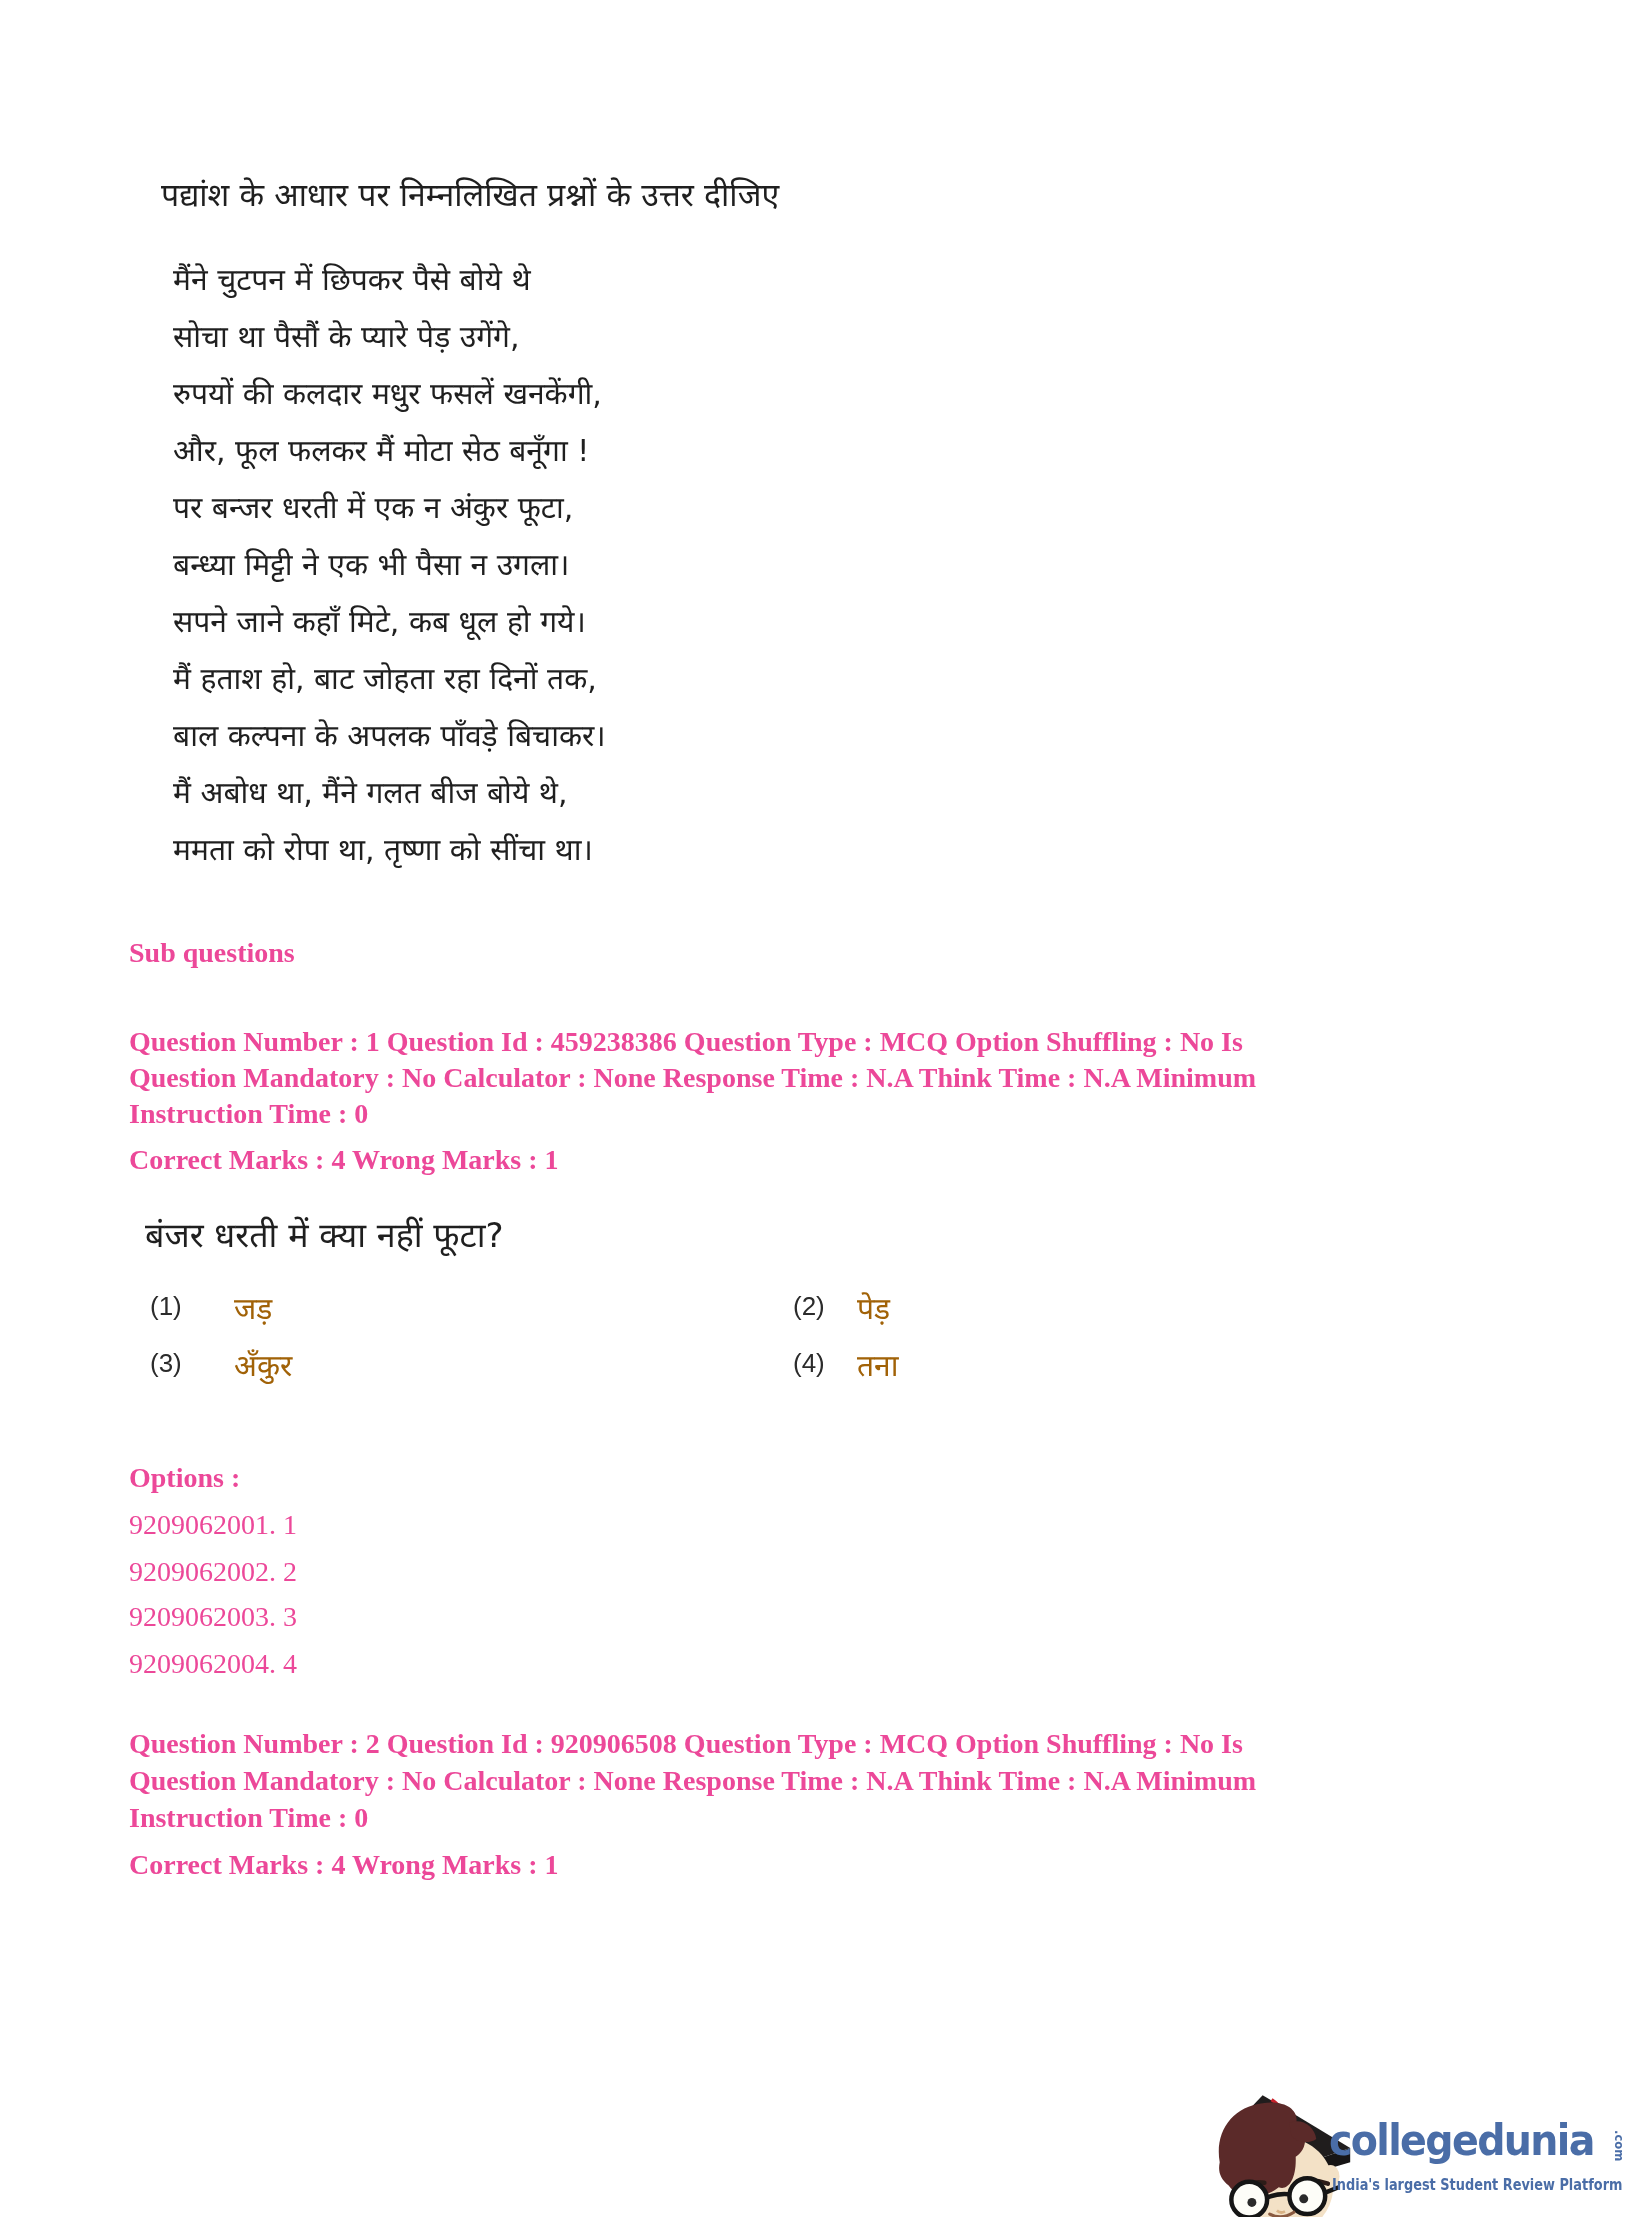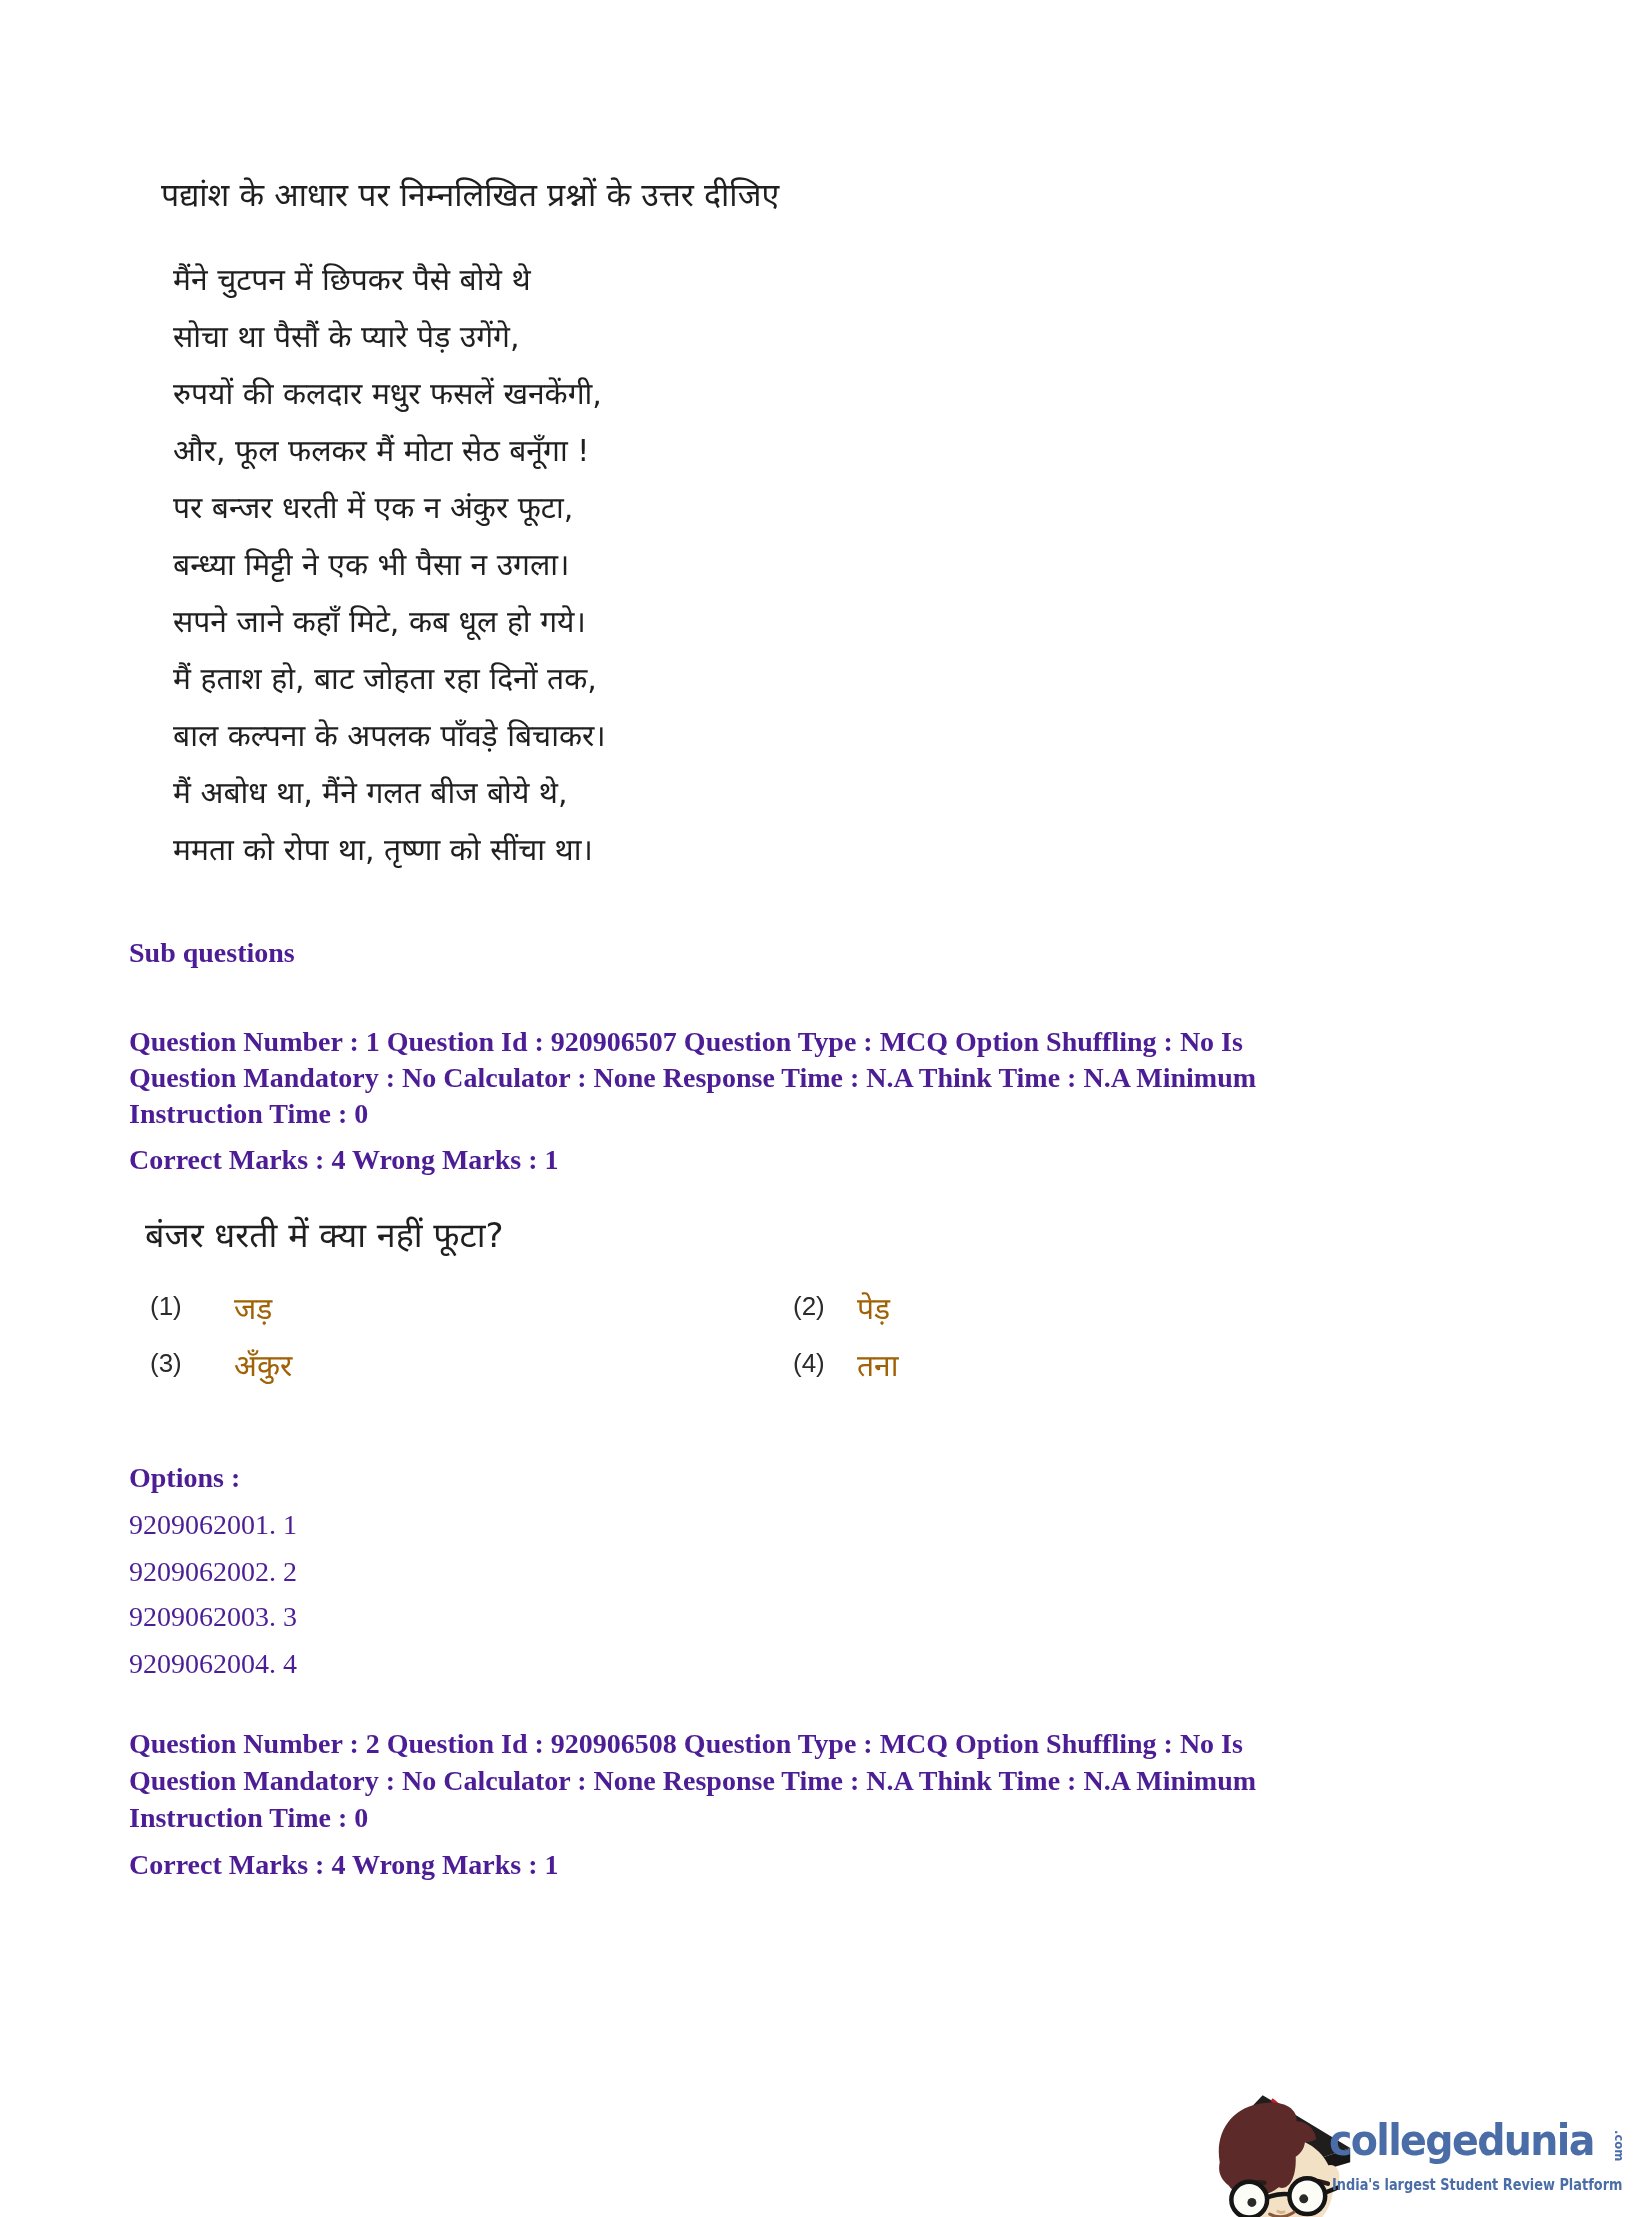--- a/index.html
+++ b/index.html
@@ -11,21 +11,21 @@
     font-family:"Liberation Serif",serif;
     color:#1e1e1e;
   }
   .abs{position:absolute;white-space:nowrap;}
   
   .hi{font-family:"DejaVu Sans",sans-serif;color:#1f1f1f;}
   .hi-heading{font-size:32px;}
   .poem{font-size:30px;line-height:57px;white-space:pre-line;}
   .hi-q{font-size:34px;}
   
-  .en{font-family:"Liberation Serif",serif;font-size:28px;color:#4c1d95;}
+  .en{font-family:"Liberation Serif",serif;font-size:28px;color:#ec4899;}
   .b{font-weight:bold;}
   
   .choice{position:absolute;display:flex;align-items:flex-start;}
   .choice .num{font-family:"Liberation Sans",sans-serif;font-size:26px;color:#2b2b2b;padding-top:3.6px;}
   .choice .txt{font-family:"DejaVu Sans",sans-serif;font-size:30px;color:#a16207;}
   .col-a .num{width:84px;}
   .col-b .num{width:64px;}
   
   .brand{
     font-family:"DejaVu Sans",sans-serif;font-weight:bold;
@@ -57,21 +57,21 @@
 पर बन्जर धरती में एक न अंकुर फूटा,
 बन्ध्या मिट्टी ने एक भी पैसा न उगला।
 सपने जाने कहाँ मिटे, कब धूल हो गये।
 मैं हताश हो, बाट जोहता रहा दिनों तक,
 बाल कल्पना के अपलक पाँवड़े बिचाकर।
 मैं अबोध था, मैंने गलत बीज बोये थे,
 ममता को रोपा था, तृष्णा को सींचा था।</div>
 
   <div class="abs en b" style="left:129px;top:937px;">Sub questions</div>
 
-  <div class="abs en b" style="left:129px;top:1026px;">Question Number : 1 Question Id : 920906507 Question Type : MCQ Option Shuffling : No Is</div>
+  <div class="abs en b" style="left:129px;top:1026px;">Question Number : 1 Question Id : 459238386 Question Type : MCQ Option Shuffling : No Is</div>
   <div class="abs en b" style="left:129px;top:1062px;">Question Mandatory : No Calculator : None Response Time : N.A Think Time : N.A Minimum</div>
   <div class="abs en b" style="left:129px;top:1098px;">Instruction Time : 0</div>
   <div class="abs en b" style="left:129px;top:1144px;">Correct Marks : 4 Wrong Marks : 1</div>
 
   <div class="abs hi hi-q" style="left:145px;top:1211px;">बंजर धरती में क्या नहीं फूटा?</div>
 
   <div class="choice col-a" style="left:150px;top:1287px;">
     <span class="num">(1)</span>
     <span class="txt">जड़</span>
   </div>

